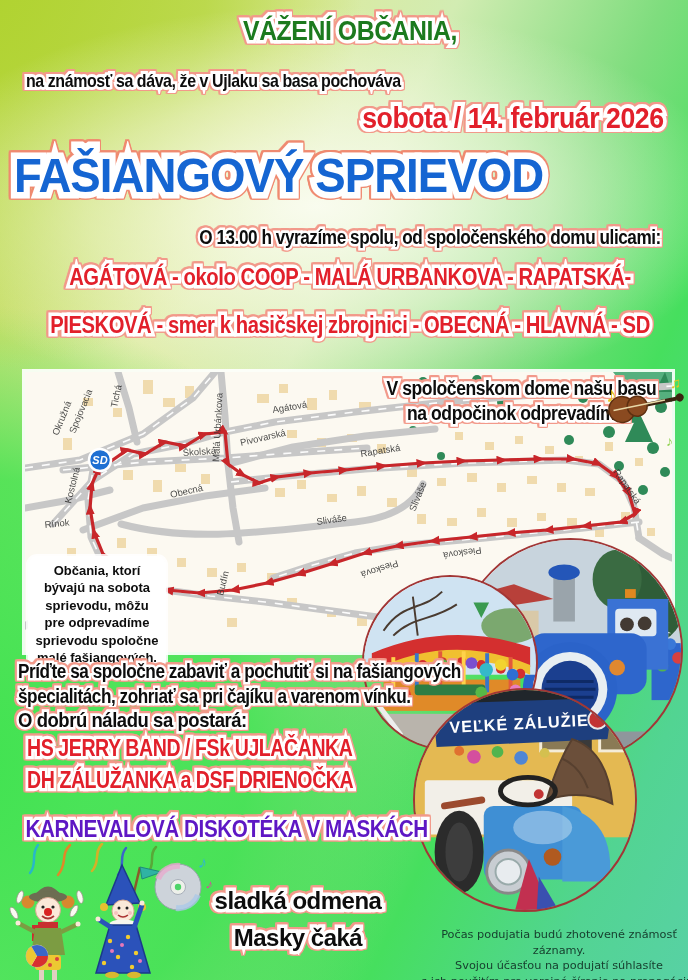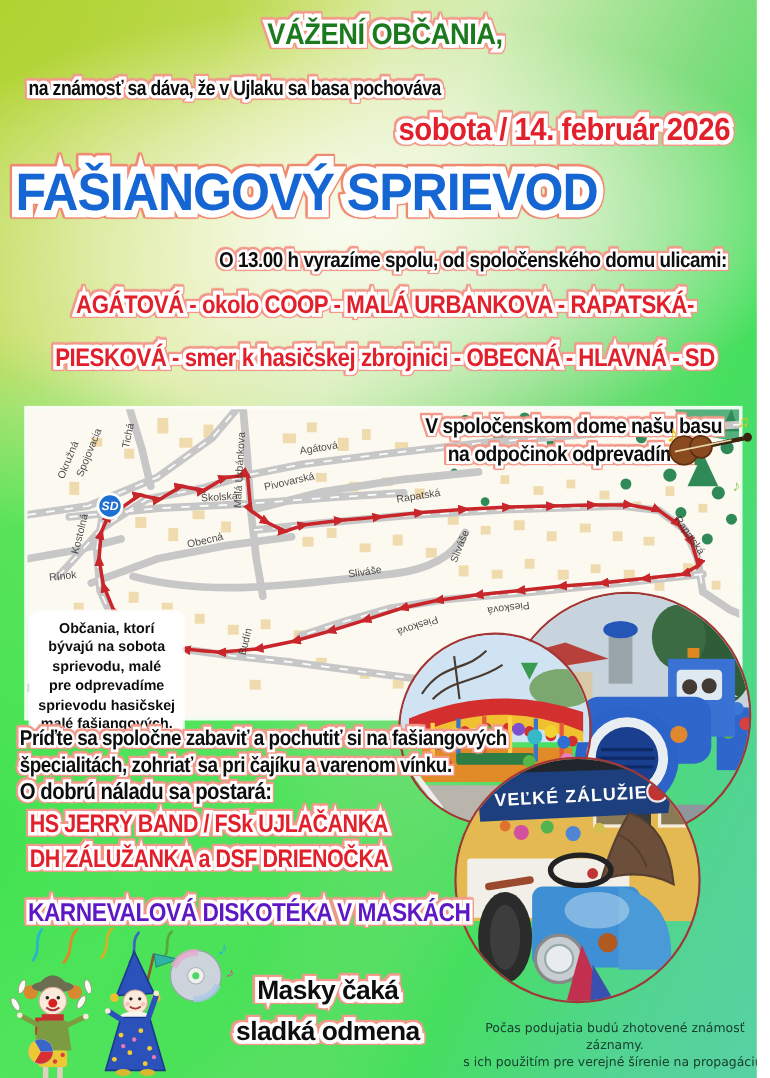--- a/index.html
+++ b/index.html
@@ -218,23 +218,23 @@
       <circle cx="62" cy="13" r="4" fill="#3a2410"></circle>
       <circle cx="24" cy="58" r="13" fill="#8a4a20" stroke="#5d2f10" stroke-width="1.5"></circle>
       <circle cx="34" cy="46" r="10" fill="#8a4a20" stroke="#5d2f10" stroke-width="1.5"></circle>
       <line x1="18" y1="64" x2="52" y2="24" stroke="#e8d8a8" stroke-width="1.5"></line>
     </g>
   </svg>
 
   <div class="abs" id="refreshment-box">
     <div>Občania, ktorí</div>
     <div>bývajú na sobota</div>
-    <div>sprievodu, malé</div>
+    <div>sprievodu, môžu</div>
     <div>pre odprevadíme</div>
-    <div>sprievodu hasičskej</div>
+    <div>sprievodu spoločne</div>
     <div>malé fašiangových.</div>
   </div>
 
   <div class="photo" id="photo-train">
     <svg width="221" height="221" viewBox="0 0 225 225">
       <rect width="225" height="110" fill="#c8d4dd"></rect>
       <ellipse cx="195" cy="60" rx="35" ry="45" fill="#2f5d38"></ellipse>
       <ellipse cx="160" cy="40" rx="25" ry="30" fill="#3a6b42"></ellipse>
       <polygon points="0,60 55,45 95,60 0,75" fill="#b8403a"></polygon>
       <rect x="0" y="72" width="80" height="30" fill="#d9c9a8"></rect>
@@ -367,22 +367,22 @@
 
   <div class="abs bub" id="invite">
     <div>Príďte sa spoločne zabaviť a pochutiť si na fašiangových</div>
     <div>špecialitách, zohriať sa pri čajíku a varenom vínku.</div>
   </div>
   <div class="abs bub" id="mood-heading">O dobrú náladu sa postará:</div>
   <div class="abs bub" id="band-line1">HS JERRY BAND / FSk UJLAČANKA</div>
   <div class="abs bub" id="band-line2">DH ZÁLUŽANKA  a  DSF DRIENOČKA</div>
   <div class="abs bub" id="disco-line">KARNEVALOVÁ DISKOTÉKA V MASKÁCH</div>
   <div class="abs bub" id="masks">
+    <div>sladká odmena</div>
     <div>Masky čaká</div>
-    <div>sladká odmena</div>
   </div>
 
   <svg class="abs" id="clipart" width="235" height="137" viewBox="0 0 235 137">
     <g fill="none" stroke-width="2.5" stroke-linecap="round">
       <path d="M30,30 C38,20 30,12 38,2" stroke="#28b7c8"></path>
       <path d="M58,32 C68,20 60,12 70,2" stroke="#e08828"></path>
       <path d="M92,28 C101,18 93,10 102,1" stroke="#d4b028"></path>
       <path d="M118,32 C126,22 118,14 126,5" stroke="#3a66c8"></path>
       <path d="M148,30 C156,20 148,12 156,4" stroke="#58a838"></path>
     </g>
@@ -464,16 +464,17 @@
     <g transform="translate(37,113)">
       <circle r="11" fill="#f0f0f0" stroke="#b8b0a8" stroke-width="1"></circle>
       <path d="M0,0 L11,0 A11,11 0 0 1 -5.5,9.53 Z" fill="#d83030"></path>
       <path d="M0,0 L-5.5,9.53 A11,11 0 0 1 -5.5,-9.53 Z" fill="#ecc832"></path>
       <path d="M0,0 L-5.5,-9.53 A11,11 0 0 1 11,0 Z" fill="#3a66c8"></path>
     </g>
   </svg>
 
   <div class="abs" id="disclaimer">
     <div>Počas podujatia budú zhotovené známosť záznamy.</div>
+    <div>Svojou účasťou na podujatí súhlasíte</div>
     <div>s ich použitím pre verejné šírenie na propagáciu.</div>
   </div>
 
 </div>
 
 </body></html>

